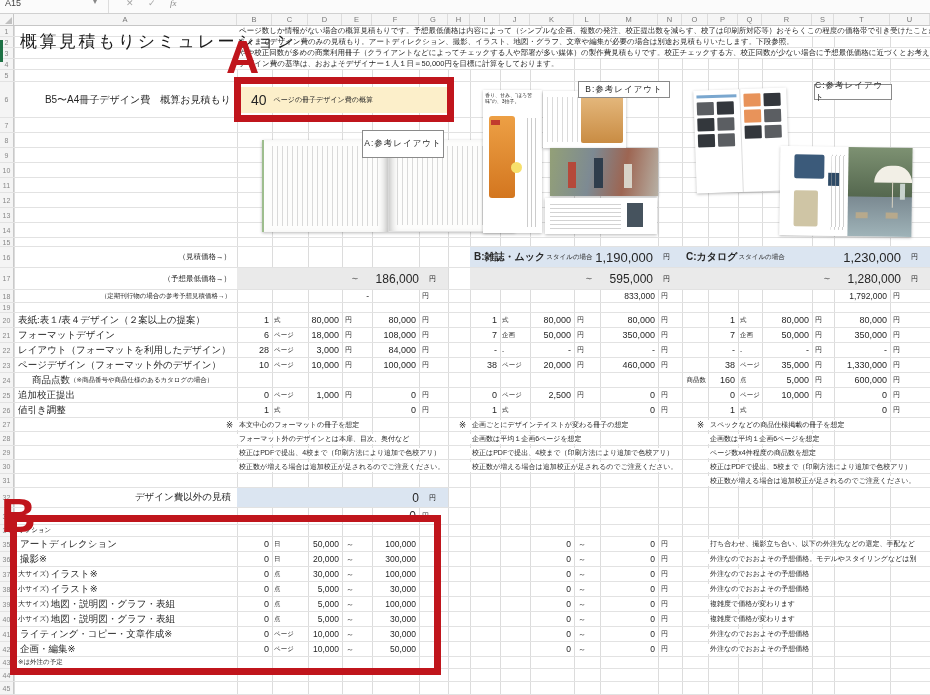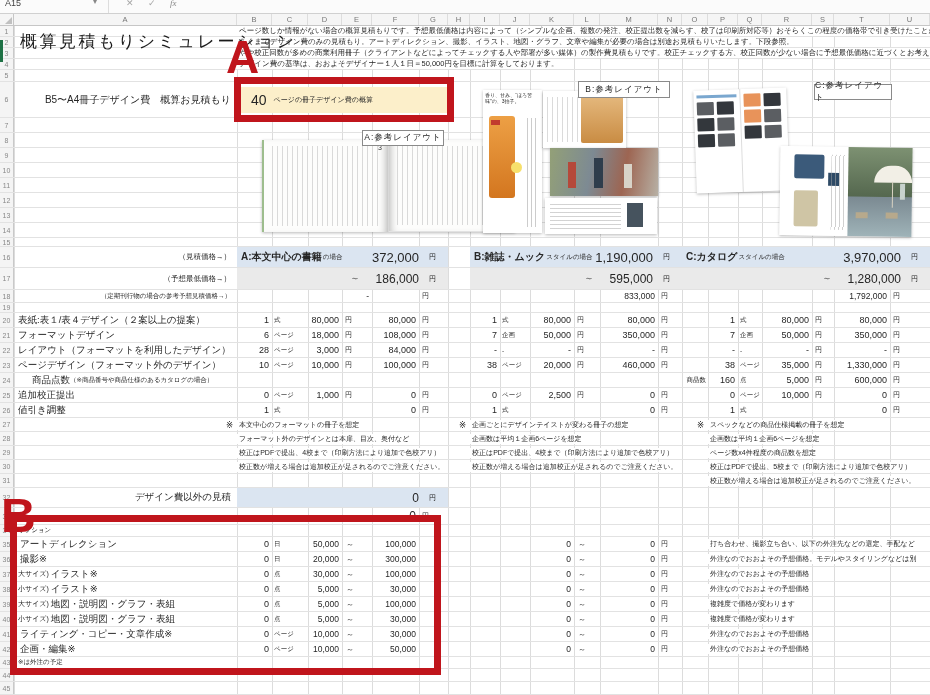--- a/index.html
+++ b/index.html
@@ -96,21 +96,21 @@
   .pants{position:absolute;left:14px;top:44px;width:24px;height:36px;background:#cfc5a5;border-radius:2px}
   .fltx{position:absolute;right:3px;top:8px;width:14px;bottom:6px;background:repeating-linear-gradient(90deg,#aaa 0 1px,transparent 1px 4px);opacity:.55}
   .fr{position:relative;flex:1;background:linear-gradient(#7d9172 0%,#55684f 55%,#7b8a92 56%,#9fb3b8 100%)}
   .umb{position:absolute;left:26px;top:18px;width:38px;height:17px;background:#f2efe6;border-radius:38px 38px 0 0}
   .pole{position:absolute;left:44px;top:34px;width:1px;height:26px;background:#d8d2c2}
   .fig{position:absolute;left:52px;top:36px;width:5px;height:16px;background:#c8d2cd}
   .chair{position:absolute;width:12px;height:6px;background:#b7a98c;bottom:18px}
   .ch1{left:8px}.ch2{right:14px}
   
   .laybox{position:absolute;background:#fff;border:1px solid #8a8a8a;font-size:8.5px;display:flex;align-items:center;justify-content:center;z-index:20;letter-spacing:1px}
-  .lay-a{left:362px;top:130px;width:82px;height:16px}
+  .lay-a{left:362px;top:130px;width:82px;height:28px}
   .lay-b{left:578px;top:81px;width:92px;height:17px}
   .lay-c{left:814px;top:84px;width:78px;height:16px}
   .ann{position:absolute;z-index:30;color:#c0151c}
   .annletter{font-weight:900;font-size:46px;line-height:1;font-family:"Liberation Sans",sans-serif}
   .ann-a-letter{left:226px;top:34px}
   .ann-b-letter{left:1px;top:492px;font-size:48px}
   .annbox{border:7px solid #c0151c}
   .ann-a-box{left:234px;top:77px;width:220px;height:45px}
   .ann-b-box{left:10px;top:515px;width:431px;height:160px}
   .sliver{position:absolute;left:0;top:40px;width:3px;height:22px;background:#1e7145;z-index:5}
@@ -209,36 +209,30 @@
     <div class="grid r h15">
         <div class="rn">14</div>
       </div>
     <div class="grid r h9">
         <div class="rn">15</div>
       </div>
 
     <div class="grid r h21">
       <div class="rn">16</div>
       <div class="cell small lab-r co-a">（見積価格→）</div>
-      <div class="main sp-main-a">
-          <span class="nm">A:本文中心の書籍</span>
-          <span class="sfx">の場合</span>
-          <span class="val">372,000</span>
-          <span class="yen2">円</span>
-        </div>
       <div class="main sp-main-b">
           <span class="nm">B:雑誌・ムック</span>
           <span class="sfx">スタイルの場合</span>
           <span class="val">1,190,000</span>
           <span class="yen2">円</span>
         </div>
       <div class="main sp-main-c">
           <span class="nm">C:カタログ</span>
           <span class="sfx">スタイルの場合</span>
-          <span class="val">3,970,000</span>
+          <span class="val">1,230,000</span>
           <span class="yen2">円</span>
         </div>
     </div>
     <div class="grid r h22">
       <div class="rn">17</div>
       <div class="cell small lab-r co-a">（予想最低価格→）</div>
       <div class="main gray sp-main-a">
           <span class="til2">～</span>
           <span class="val">186,000</span>
           <span class="yen2">円</span>

